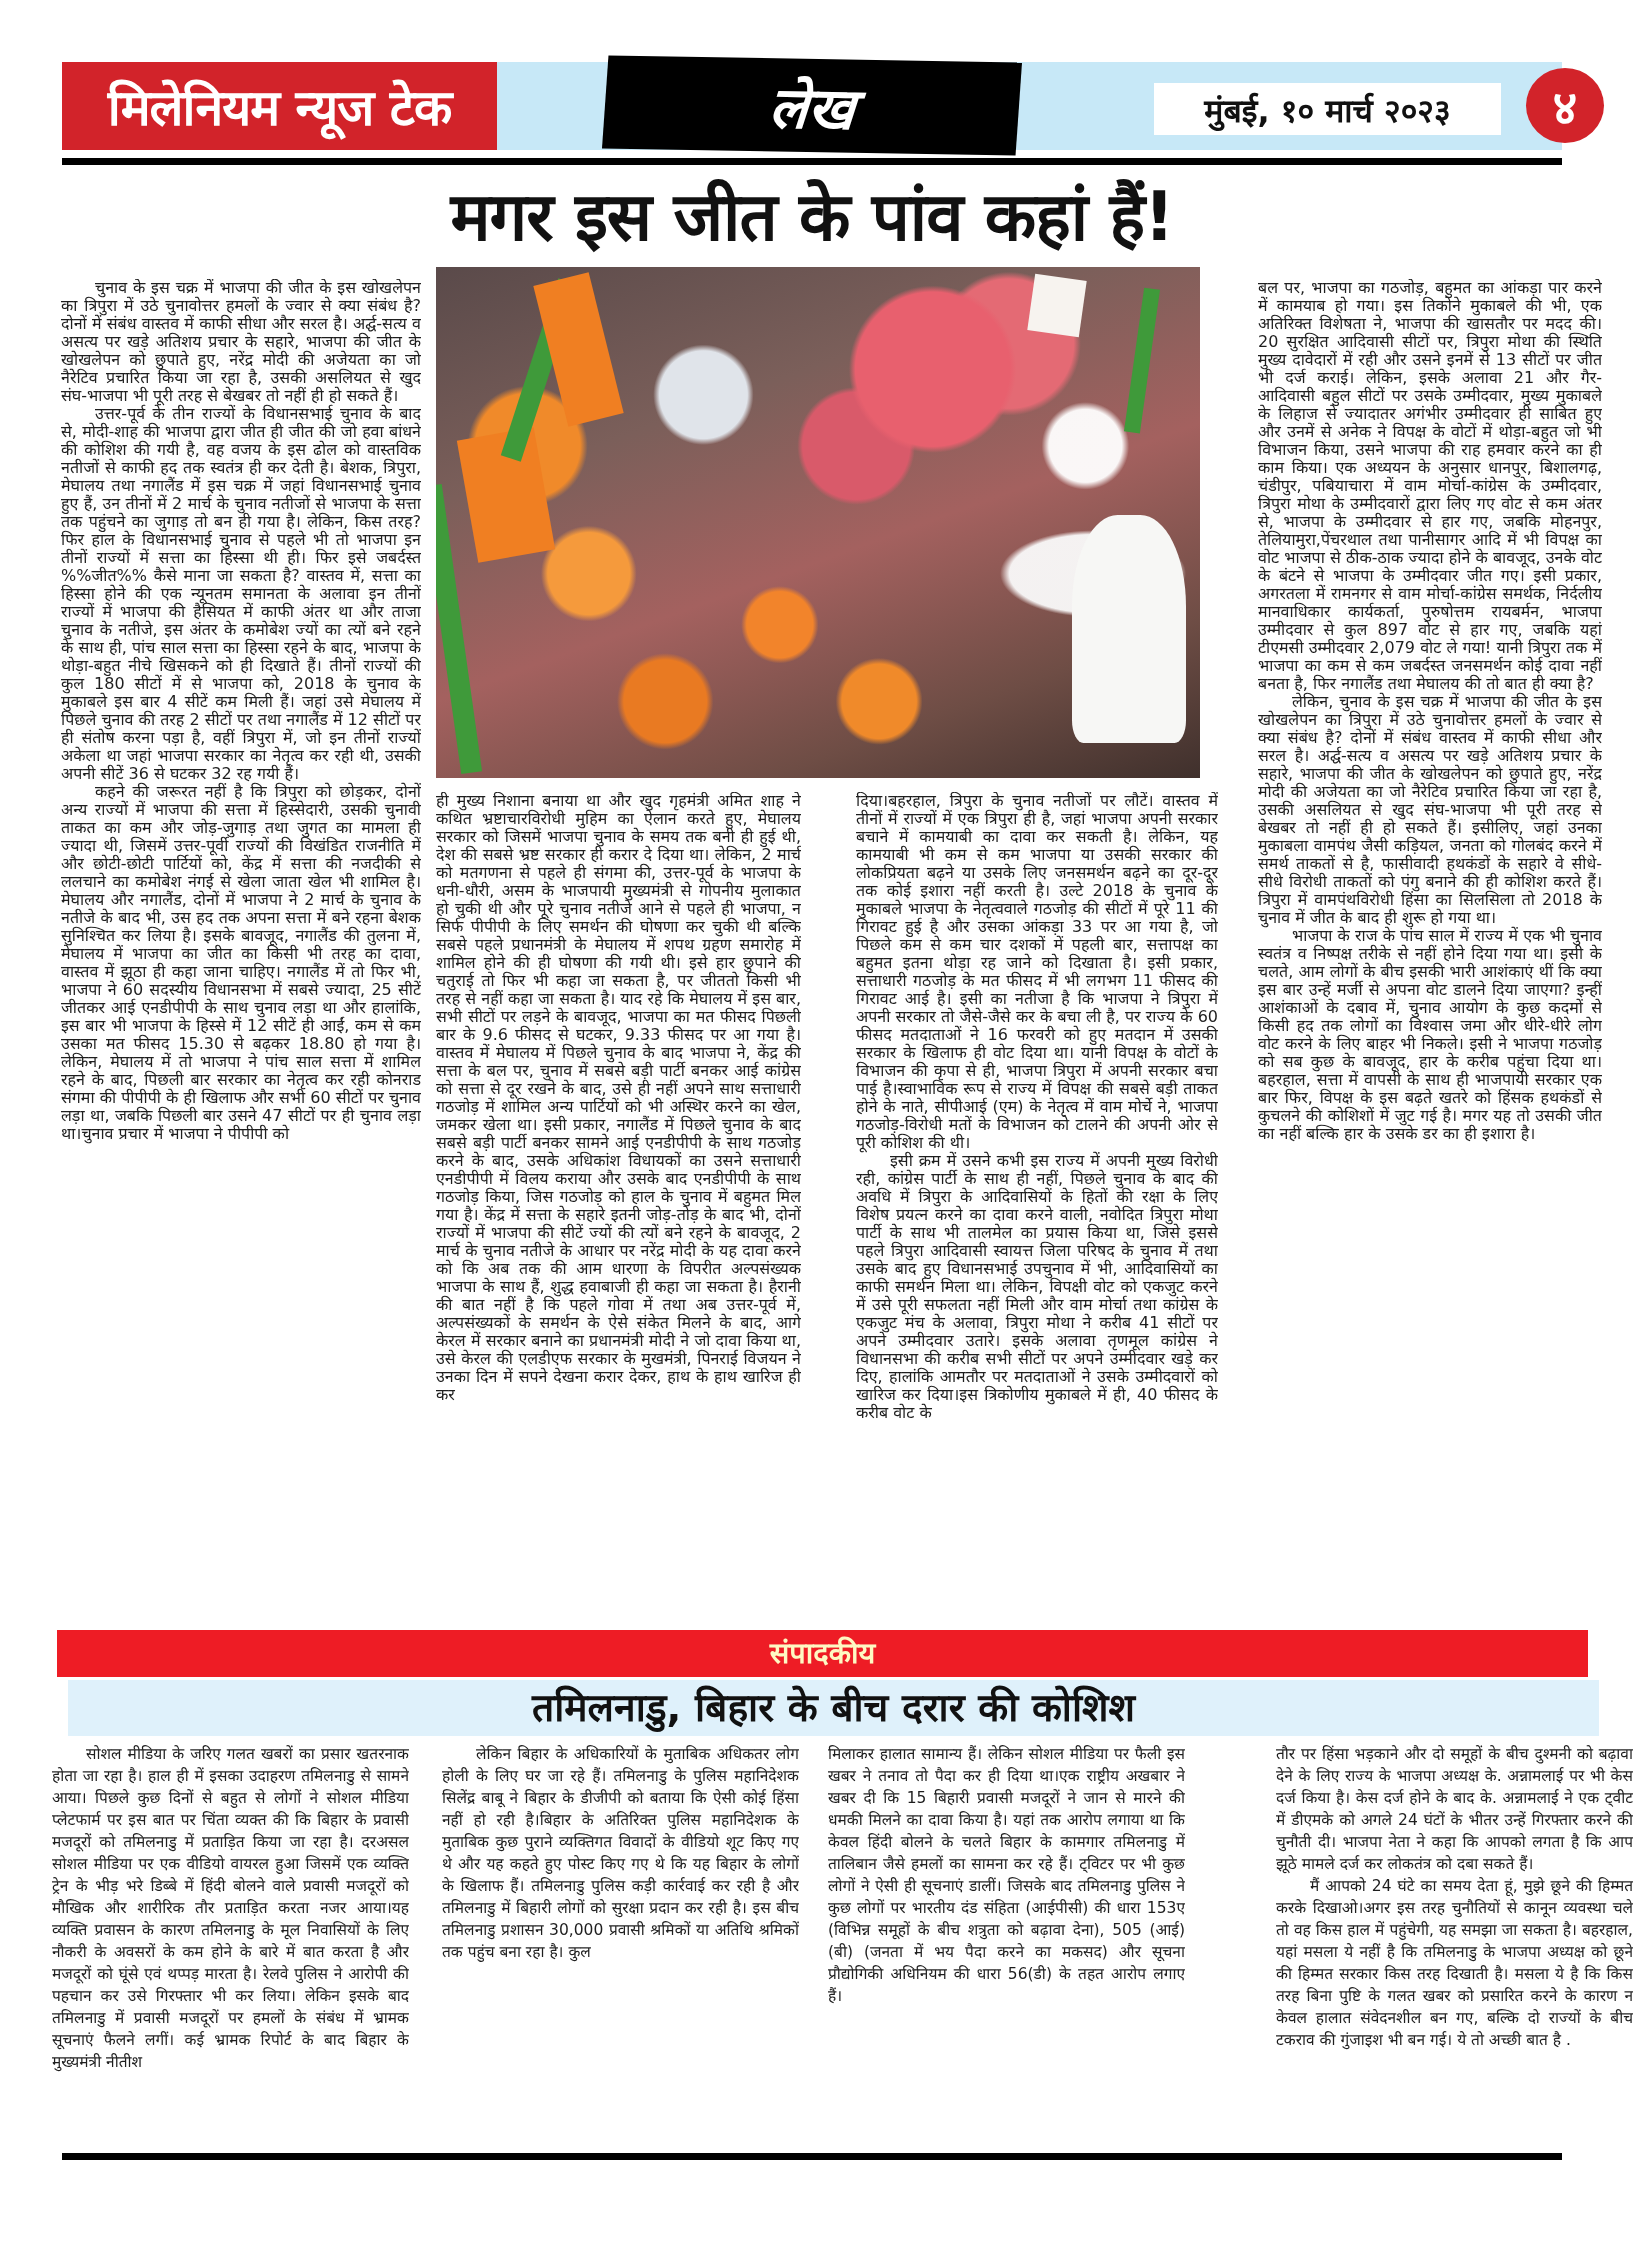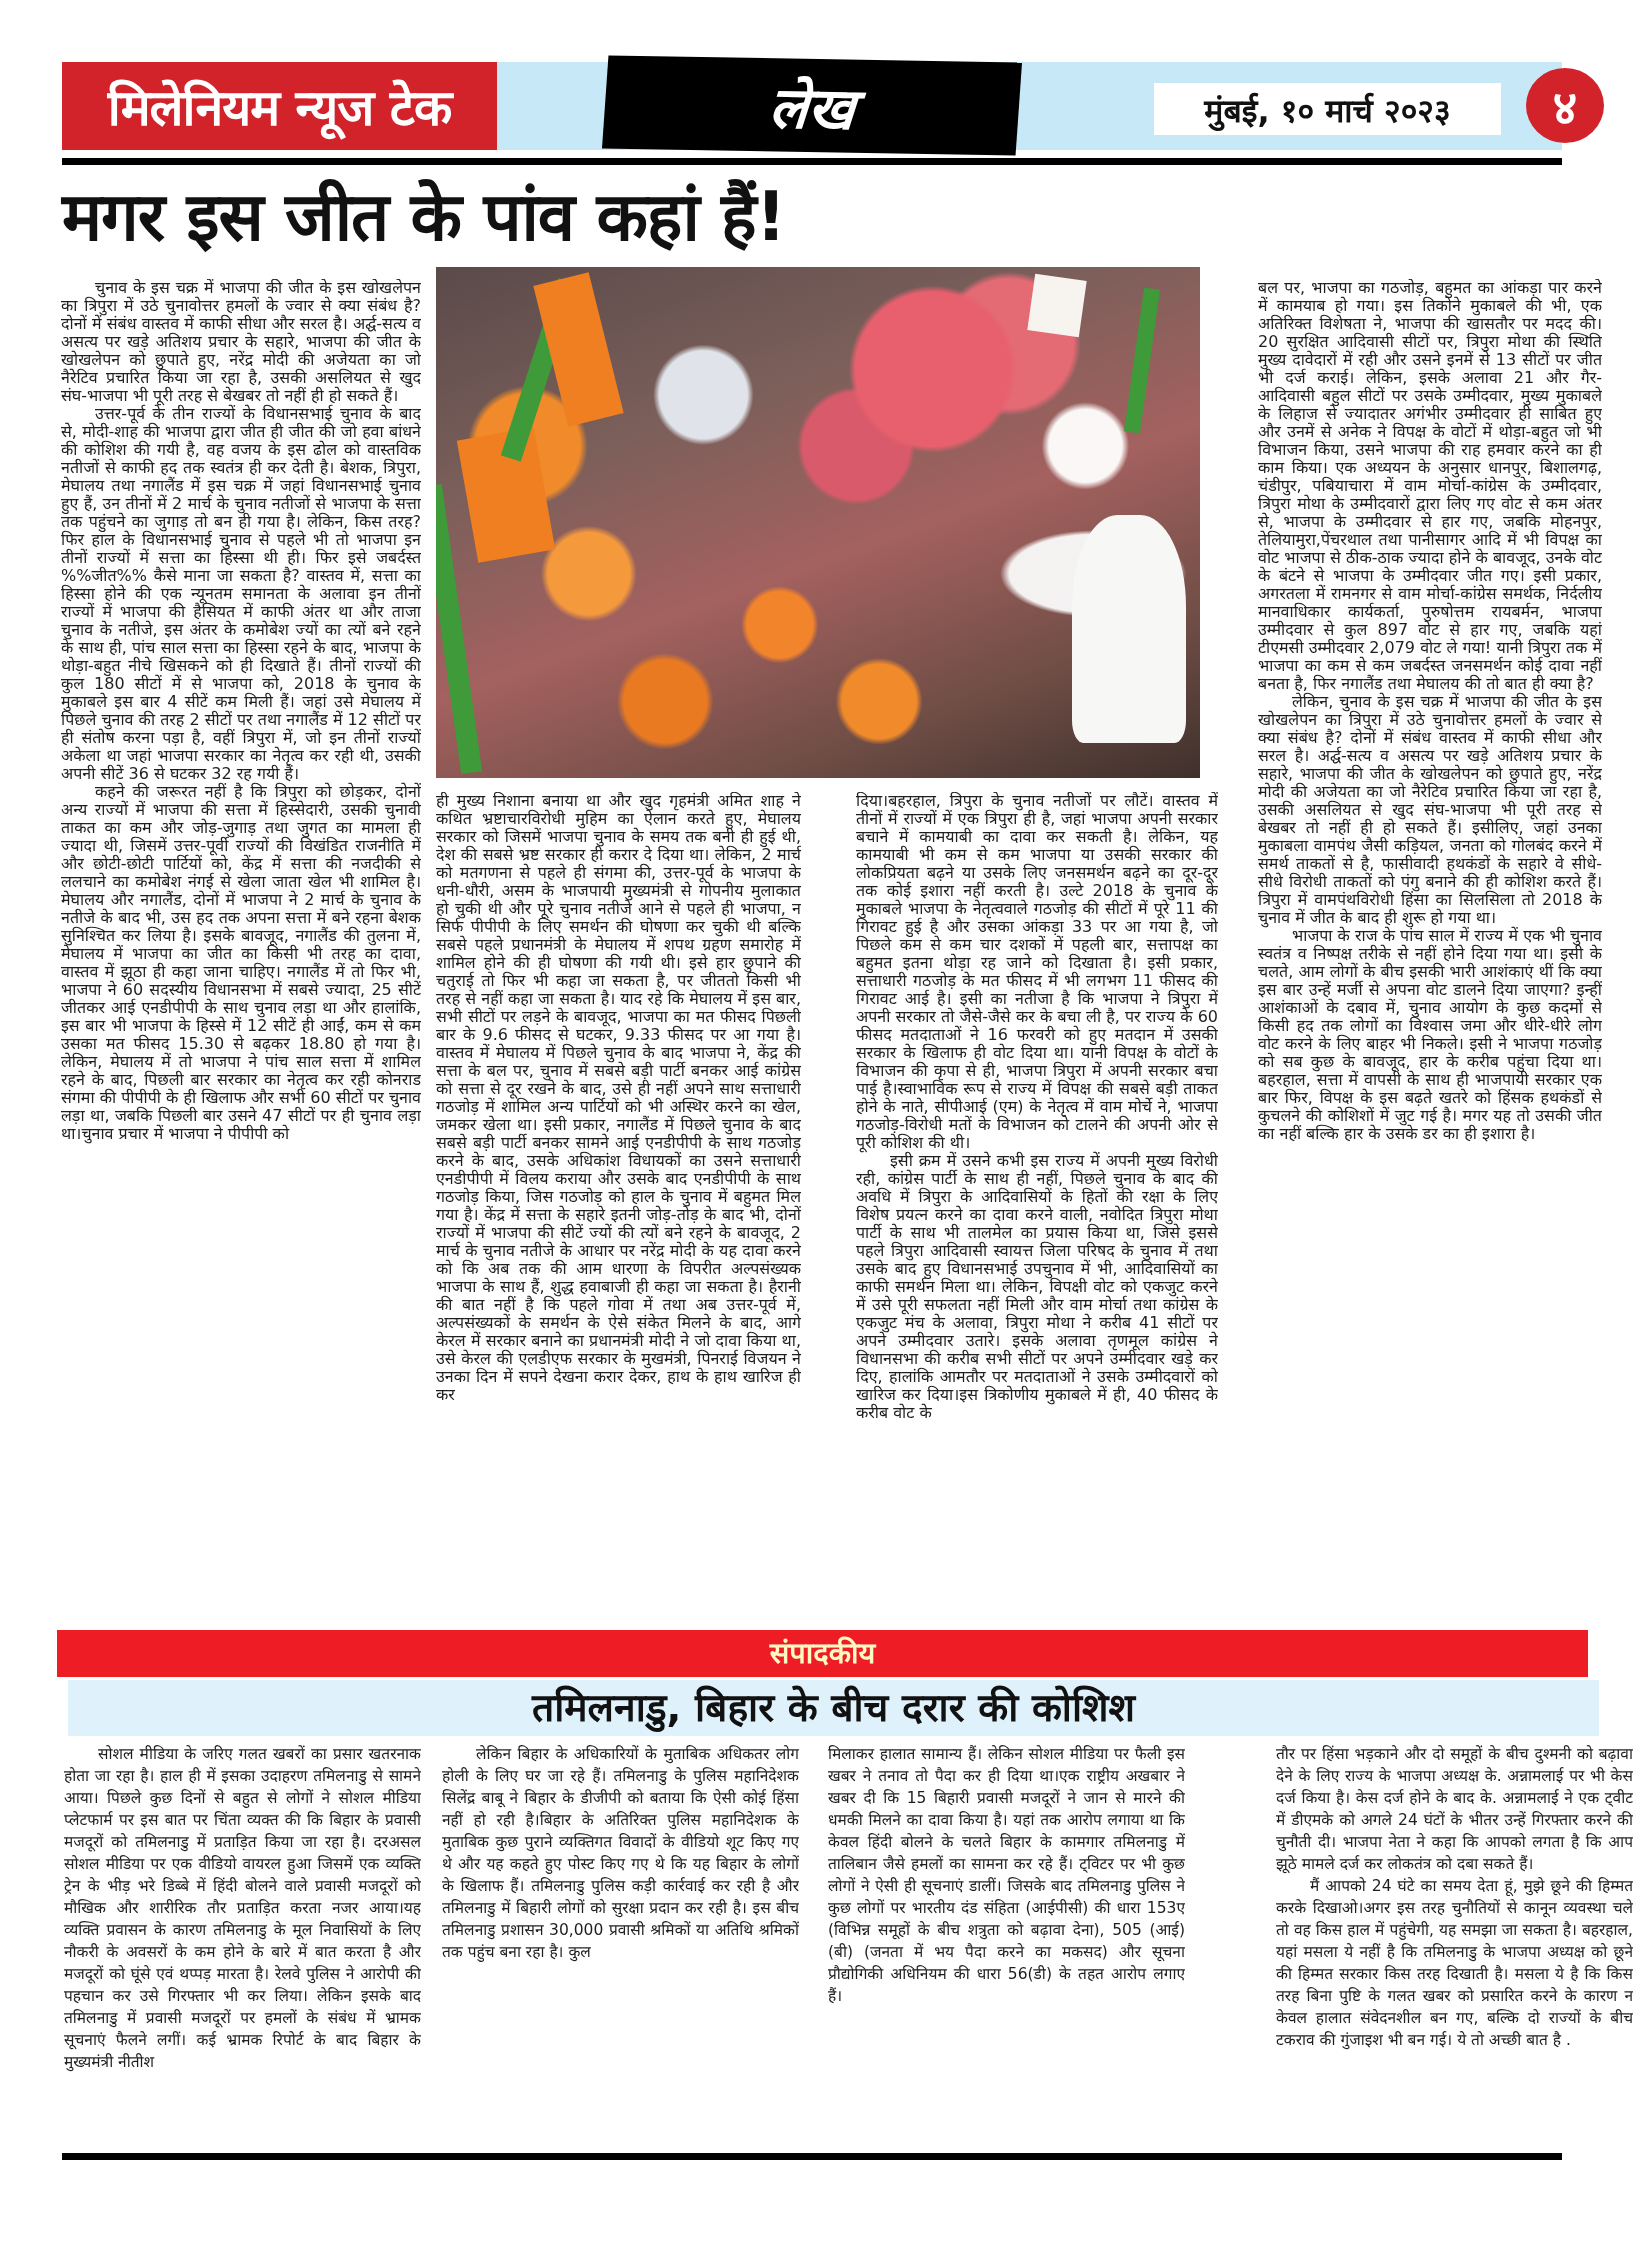--- a/index.html
+++ b/index.html
@@ -35,21 +35,21 @@
     position: absolute; left: 1464px; top: 6.2px; width: 78px; height: 75px;
     border-radius: 50%; background: #d2232a; color: #fff;
     display: flex; align-items: center; justify-content: center;
     font-weight: bold; font-size: 47px;
   }
   .rule-top {
     position: absolute; left: 62px; top: 158px; width: 1500px; height: 7.2px; background: #000;
   }
   .headline {
     position: absolute; left: 62px; top: 176px; width: 1500px; height: 83px;
-    font-weight: bold; font-size: 67px; line-height: 83px;
+    text-align: center; font-weight: bold; font-size: 67px; line-height: 83px;
     color: #111; letter-spacing: -1px;
   }
   
   .col {
     position: absolute; font-family: "DejaVu Sans", sans-serif;
     font-size: 16px; line-height: 18px; text-align: justify; color: #1e1e1e;
     overflow: hidden;
   }
   .col p { text-indent: 34px; }
   .col p.cont { text-indent: 0; }
@@ -91,21 +91,21 @@
     background: #dff1fb; text-align: center;
     font-weight: bold; font-size: 39px; line-height: 56px; color: #111; margin-left: 11px;
   }
   .ecol {
     position: absolute; top: 1743px; height: 398px; overflow: hidden;
     font-family: "DejaVu Sans", sans-serif;
     font-size: 15.5px; line-height: 22px; text-align: justify; color: #1e1e1e;
   }
   .ecol p { text-indent: 34px; }
   .ecol p.cont { text-indent: 0; }
-  .ecol-1 { left: 64px; width: 357px; }
+  .ecol-1 { left: 52px; width: 357px; }
   .ecol-2 { left: 442px; width: 357px; }
   .ecol-3 { left: 828px; width: 357px; }
   .ecol-4 { left: 1276px; width: 357px; }
   .rule-bottom {
     position: absolute; left: 62px; top: 2153px; width: 1500px; height: 7.2px; background: #000;
   }
 </style>
 </head>
 <body>
 

